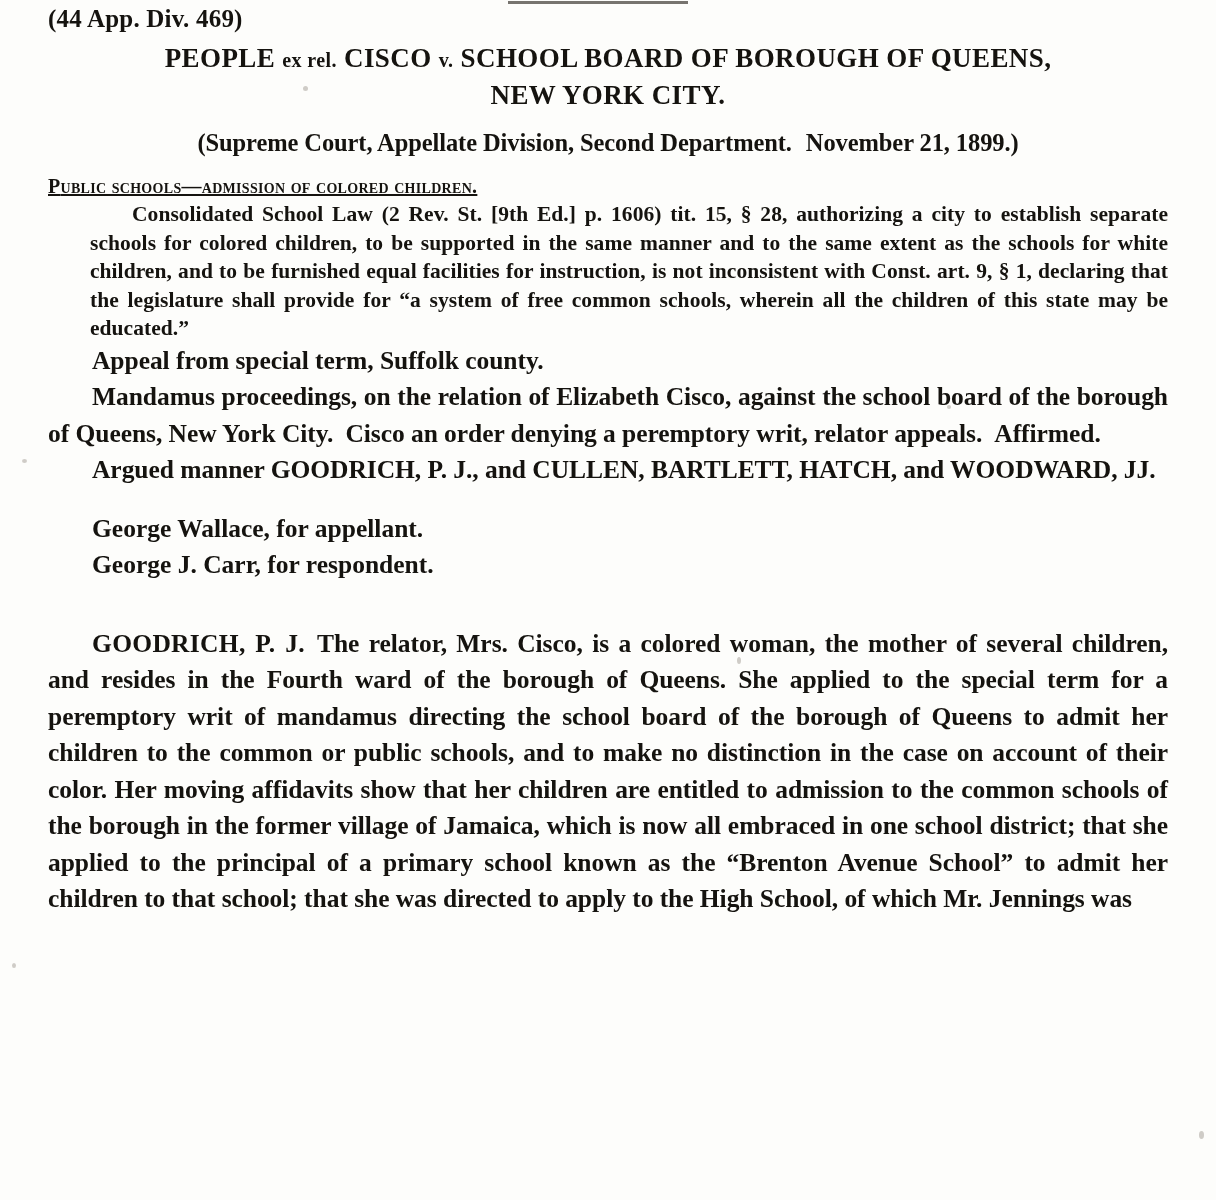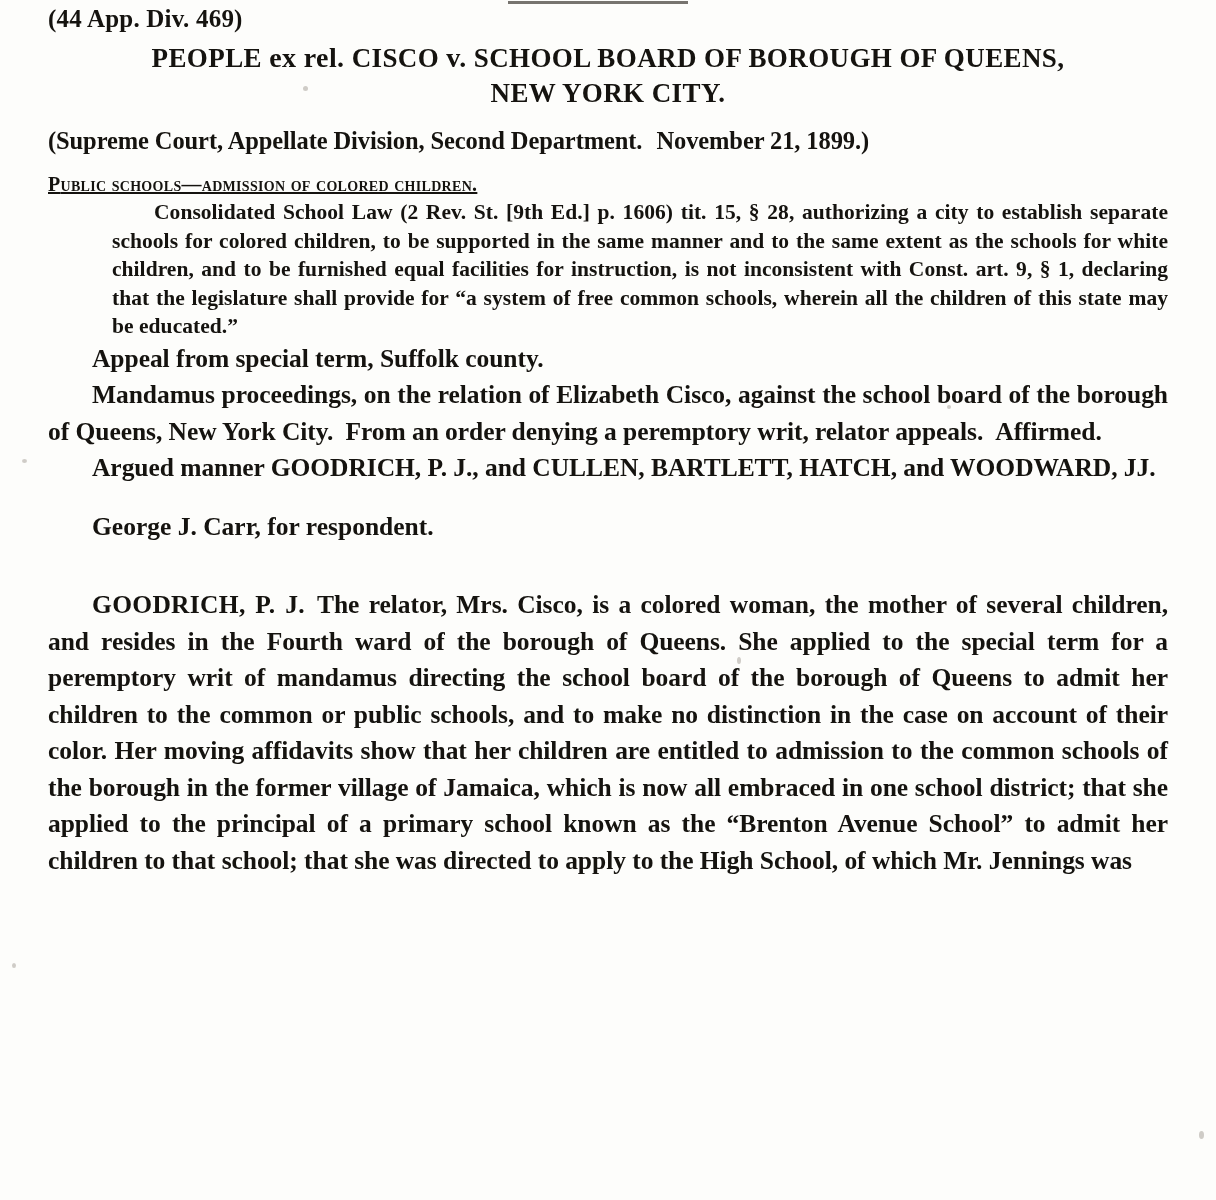--- a/index.html
+++ b/index.html
@@ -54,37 +54,38 @@
   .case-title {
     font-size: 27px;
     line-height: 36px;
     text-align: center;
     font-weight: 700;
     letter-spacing: 0.4px;
     margin-top: 6px;
     white-space: nowrap;
   }
   .case-title .ex-rel {
-    font-size: 28px;
+    font-size: 20px;
     font-weight: 700;
   }
   .case-title-line2 {
     font-size: 27px;
     line-height: 34px;
     text-align: center;
     font-weight: 700;
     letter-spacing: 0.4px;
   }
 
   .court-line {
     font-size: 24.5px;
     line-height: 30px;
     margin-top: 16px;
     font-weight: 600;
     letter-spacing: -0.1px;
+    text-align: center;
   }
   .court-line .gap { display: inline-block; width: 14px; }
 
   .headnote {
     margin-top: 16px;
   }
   .headnote-title {
     font-size: 20px;
     line-height: 24px;
     font-weight: 700;
@@ -93,21 +94,21 @@
     letter-spacing: 0.3px;
     text-decoration: underline;
   }
   .headnote-title::first-letter { text-transform: uppercase; }
 
   .headnote-body {
     font-size: 21.5px;
     line-height: 28.6px;
     text-align: justify;
     text-align-last: left;
-    margin-left: 64px;
+    margin-left: 42px;
     margin-top: 2px;
     font-weight: 600;
     letter-spacing: 0.05px;
   }
   .headnote-body .ind { display: inline-block; width: 42px; }
 
   .body-block {
   }
   .para {
     font-size: 25.5px;
@@ -168,26 +169,27 @@
     <div class="court-line"><span>(Supreme Court, Appellate Division, Second Department.</span><span class="gap"></span><span>November 21, 1899.)</span></div>
 
     <div class="headnote">
       <div class="headnote-title">PUBLIC SCHOOLS—ADMISSION OF COLORED CHILDREN.</div>
       <div class="headnote-body"><span class="ind"></span><span>Consolidated School Law (2 Rev. St. [9th Ed.] p. 1606) tit. 15, § 28, authorizing a city to establish separate schools for colored children, to be supported in the same manner and to the same extent as the schools for white children, and to be furnished equal facilities for instruction, is not inconsistent with Const. art. 9, § 1, declaring that the legislature shall provide for “a system of free common schools, wherein all the children of this state may be educated.”</span></div>
     </div>
 
     <div class="body-block">
       <div class="para"><span class="ind"></span><span>Appeal from special term, Suffolk county.</span></div>
 
-      <div class="para"><span class="ind"></span><span>Mandamus proceedings, on the relation of Elizabeth Cisco, against the school board of the borough of Queens, New York City.</span><span class="sp"></span><span>From an order denying a peremptory writ, relator appeals.</span><span class="sp"></span><span>Affirmed.</span></div>
+      <div class="para"><span class="ind"></span><span>Mandamus proceedings, on the relation of Elizabeth Cisco, against the school board of the borough of Queens, New York City.</span><span class="sp"></span><span>Cisco an order denying a peremptory writ, relator appeals.</span><span class="sp"></span><span>Affirmed.</span></div>
 
       <div class="para"><span class="ind"></span><span>Argued manner GOODRICH, P. J., and CULLEN, BARTLETT, HATCH, and WOODWARD, JJ.</span></div>
     </div>
 
     <div class="counsel-block">
+      <div class="counsel">George Wallace, for appellant.</div>
       <div class="counsel">George J. Carr, for respondent.</div>
     </div>
 
     <div class="opinion-block">
       <div class="para opinion"><span class="ind"></span><span class="judge">GOODRICH, P. J.</span><span class="sp"></span><span>The relator, Mrs. Cisco, is a colored woman, the mother of several children, and resides in the Fourth ward of the borough of Queens.</span><span class="sp"></span><span>She applied to the special term for a peremptory writ of mandamus directing the school board of the borough of Queens to admit her children to the common or public schools, and to make no distinction in the case on account of their color. Her moving affidavits show that her children are entitled to admission to the common schools of the borough in the former village of Jamaica, which is now all embraced in one school district; that she applied to the principal of a primary school known as the “Brenton Avenue School” to admit her children to that school; that she was directed to apply to the High School, of which Mr. Jennings was</span></div>
     </div>
 
   </div>
 </div>
 

